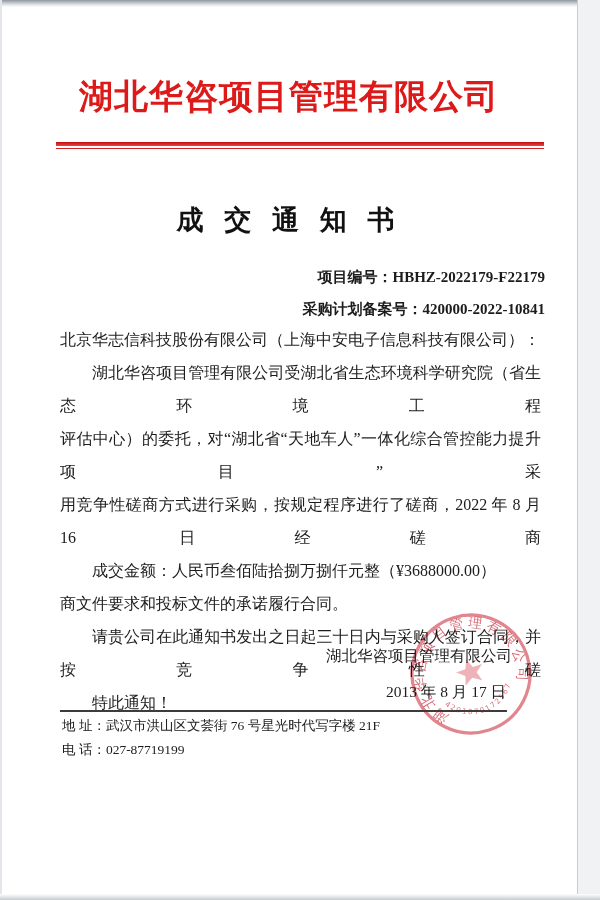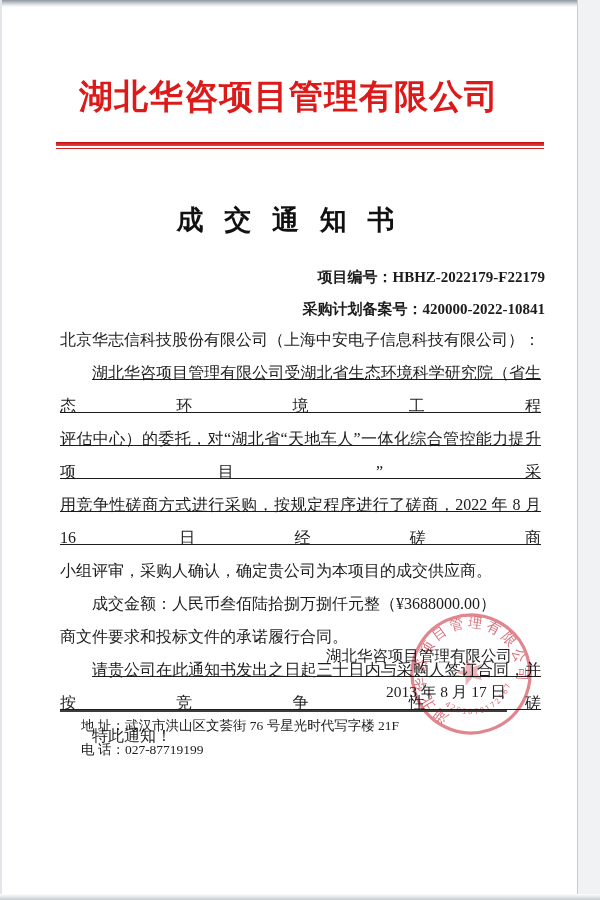--- a/index.html
+++ b/index.html
@@ -31,33 +31,33 @@
     font-size:27px;font-weight:bold;letter-spacing:7px;color:#111;
     white-space:nowrap;
   }
 
   .meta{position:absolute;top:261px;right:55px;text-align:right;
     font-size:15px;line-height:32px;white-space:nowrap;font-weight:bold;}
 
   .body-text{position:absolute;top:323px;left:60px;width:481px;
     font-size:16px;line-height:33px;}
   .ln{text-align:justify;}
-  .jfull{text-align-last:justify;text-decoration:underline;}
+  .jfull{text-align-last:justify;}
   .ind{text-indent:2em;}
 
   .sig-company{position:absolute;top:646px;right:88px;font-size:15.5px;white-space:nowrap;}
   .sig-date{position:absolute;top:682px;right:94px;font-size:15.5px;white-space:nowrap;}
 
   .seal{position:absolute;left:408px;top:611px;width:126px;height:126px;
     transform:rotate(-18deg);mix-blend-mode:multiply;opacity:.88;}
 
   .footer-rule{position:absolute;top:710px;left:60px;width:447px;height:0;
     border-top:2px solid #3c3c3c;}
   .footer{position:absolute;top:714px;left:62px;font-size:13.5px;line-height:23.5px;
-    white-space:nowrap;margin-left:19px;}
+    white-space:nowrap;}
 </style>
 </head>
 <body>
 
 <div class="edge-top"></div>
 <div class="edge-right"></div>
 <div class="edge-left"></div>
 <div class="edge-bottom"></div>
 
 <div class="letterhead">湖北华咨项目管理有限公司</div>
@@ -71,21 +71,20 @@
 <div class="meta">
   <div><span>项目编号：</span><span>HBHZ-2022179-F22179</span></div>
   <div><span>采购计划备案号：</span><span>420000-2022-10841</span></div>
 </div>
 
 <div class="body-text">
   <div class="ln">北京华志信科技股份有限公司（上海中安电子信息科技有限公司）：</div>
   <div class="ln ind jfull">湖北华咨项目管理有限公司受湖北省生态环境科学研究院（省生态环境工程</div>
   <div class="ln jfull">评估中心）的委托，对“湖北省“天地车人”一体化综合管控能力提升项目”采</div>
   <div class="ln jfull">用竞争性磋商方式进行采购，按规定程序进行了磋商，2022 年 8 月 16 日经磋商</div>
-  <div class="ln">小组评审，采购人确认，确定贵公司为本项目的成交供应商。</div>
   <div class="ln ind">成交金额：人民币叁佰陆拾捌万捌仟元整（¥3688000.00）</div>
   <div class="ln">商文件要求和投标文件的承诺履行合同。</div>
   <div class="ln ind jfull">请贵公司在此通知书发出之日起三十日内与采购人签订合同，并按竞争性磋</div>
   <div class="ln ind">特此通知！</div>
 </div>
 
 <div class="sig-company">湖北华咨项目管理有限公司</div>
 <div class="sig-date">2013 年 8 月 17 日</div>
 
 <div class="seal">

